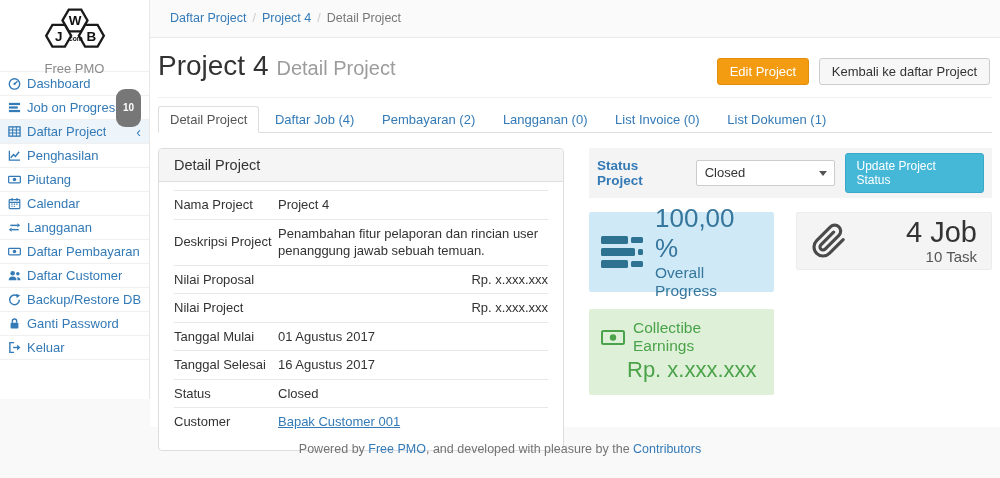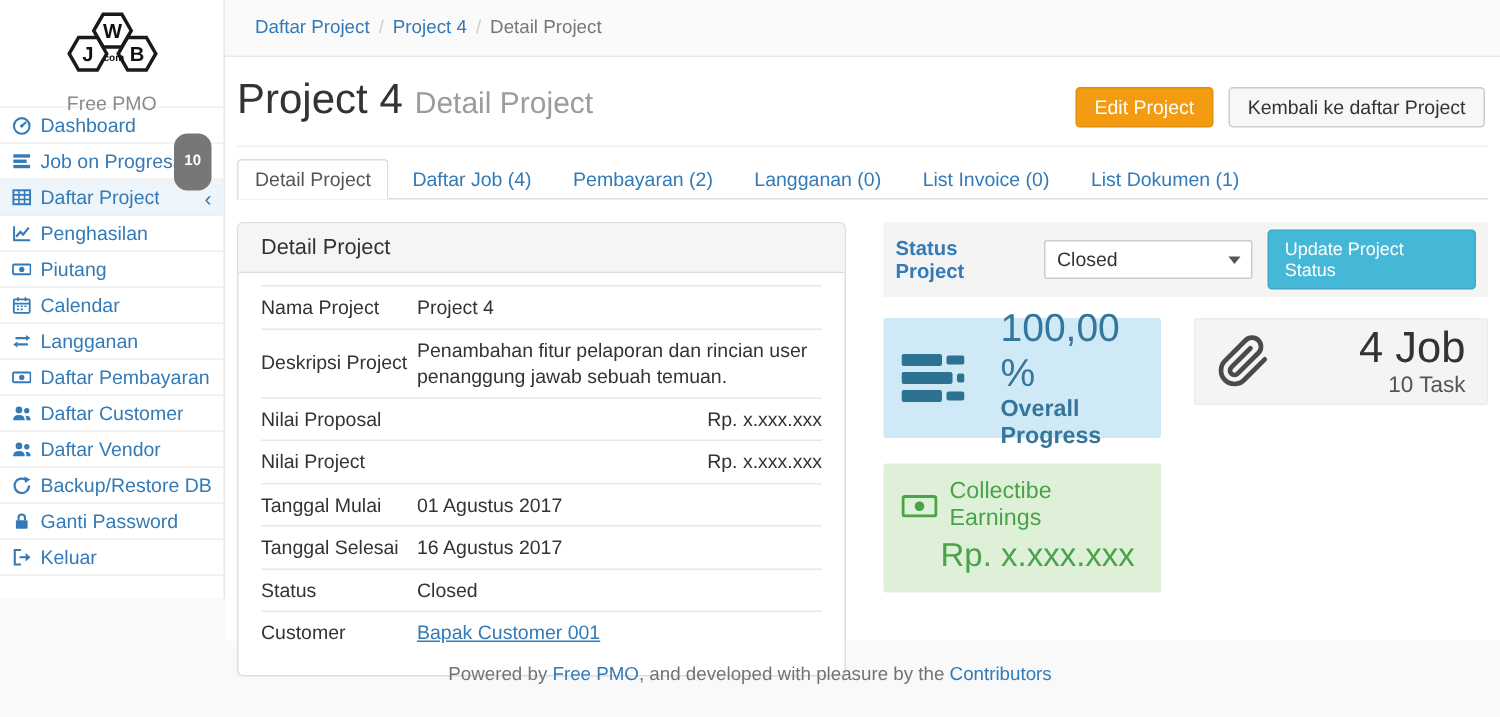--- a/index.html
+++ b/index.html
@@ -51,24 +51,24 @@
 
   
   .right-col { flex:1; }
   .status-bar { background:#f4f4f4; padding:5px 8px; display:flex; align-items:center; }
   .status-label { color:#337ab7; font-weight:bold; font-size:13.5px; margin-right:8px; }
   .fake-select { position:relative; width:140px; height:26px; background:#fff; border:1px solid #ccc; border-radius:2px; padding:4px 20px 4px 8px; font-size:13px; color:#333; cursor:pointer; }
   .fake-select::after { content:""; position:absolute; right:7px; top:10px; border-left:4px solid transparent; border-right:4px solid transparent; border-top:5px solid #555; }
   .btn-info { background:#45b8d8; color:#fff; font-size:12px; padding:5px 10px; border-radius:3px; border:1px solid #3aa9c9; margin-left:10px; cursor:pointer; display:inline-block; }
 
   .cards-row { display:grid; grid-template-columns:185px 1fr; gap:22px; margin-top:14px; }
-  .card-progress { background:#cfe9f7; border-radius:2px; height:80px; display:flex; align-items:center; padding:0 12px; color:#35769c;gap:12px; }
+  .card-progress { background:#cfe9f7; border-radius:2px; height:80px; display:flex; align-items:center; padding:0 12px; color:#35769c; }
   .card-progress .ic-big { width:42px; height:32px; color:#2d7290; flex-shrink:0; margin-right:12px; }
   .cp-value { font-size:26px; line-height:1.15; }
-  .cp-label { font-size:15.5px;font-weight:bold; }
+  .cp-label { font-size:15.5px; }
   .card-jobs { background:#f4f4f4; border:1px solid #ececec; border-radius:2px; height:58px; display:flex; align-items:center; padding:0 14px; }
   .card-jobs .ic-clip { width:36px; height:44px; color:#4a4a4a; flex-shrink:0; }
   .cj-text { margin-left:auto; text-align:right; }
   .cj-value { font-size:29px; color:#333; line-height:1.1; }
   .cj-sub { font-size:15px; color:#555; }
   .card-earnings { width:185px; background:#dff0d8; border-radius:2px; margin-top:17px; padding:10px 12px 12px 12px; color:#4aa34a; }
   .ce-top { display:flex; align-items:center; }
   .ce-top .ic-money { width:24px; height:15px; flex-shrink:0; margin-right:8px; }
   .ce-label { font-size:15.5px; }
   .ce-value { font-size:22px; margin-left:26px; margin-top:2px; }
@@ -222,26 +222,20 @@
         <span class="lbl">Daftar Pembayaran</span>
       </div>
       <div class="side-item">
         <span class="ic"><svg class="ic" viewBox="0 0 14 14" width="13" height="13">
               <use href="#i-users"></use>
             </svg></span>
         <span class="lbl">Daftar Customer</span>
       </div>
       <div class="side-item">
         <span class="ic"><svg class="ic" viewBox="0 0 14 14" width="13" height="13">
-              <use href="#i-users"></use>
-            </svg></span>
-        <span class="lbl">Daftar Vendor</span>
-      </div>
-      <div class="side-item">
-        <span class="ic"><svg class="ic" viewBox="0 0 14 14" width="13" height="13">
               <use href="#i-refresh"></use>
             </svg></span>
         <span class="lbl">Backup/Restore DB</span>
       </div>
       <div class="side-item">
         <span class="ic"><svg class="ic" viewBox="0 0 14 14" width="13" height="13">
               <use href="#i-lock"></use>
             </svg></span>
         <span class="lbl">Ganti Password</span>
       </div>

